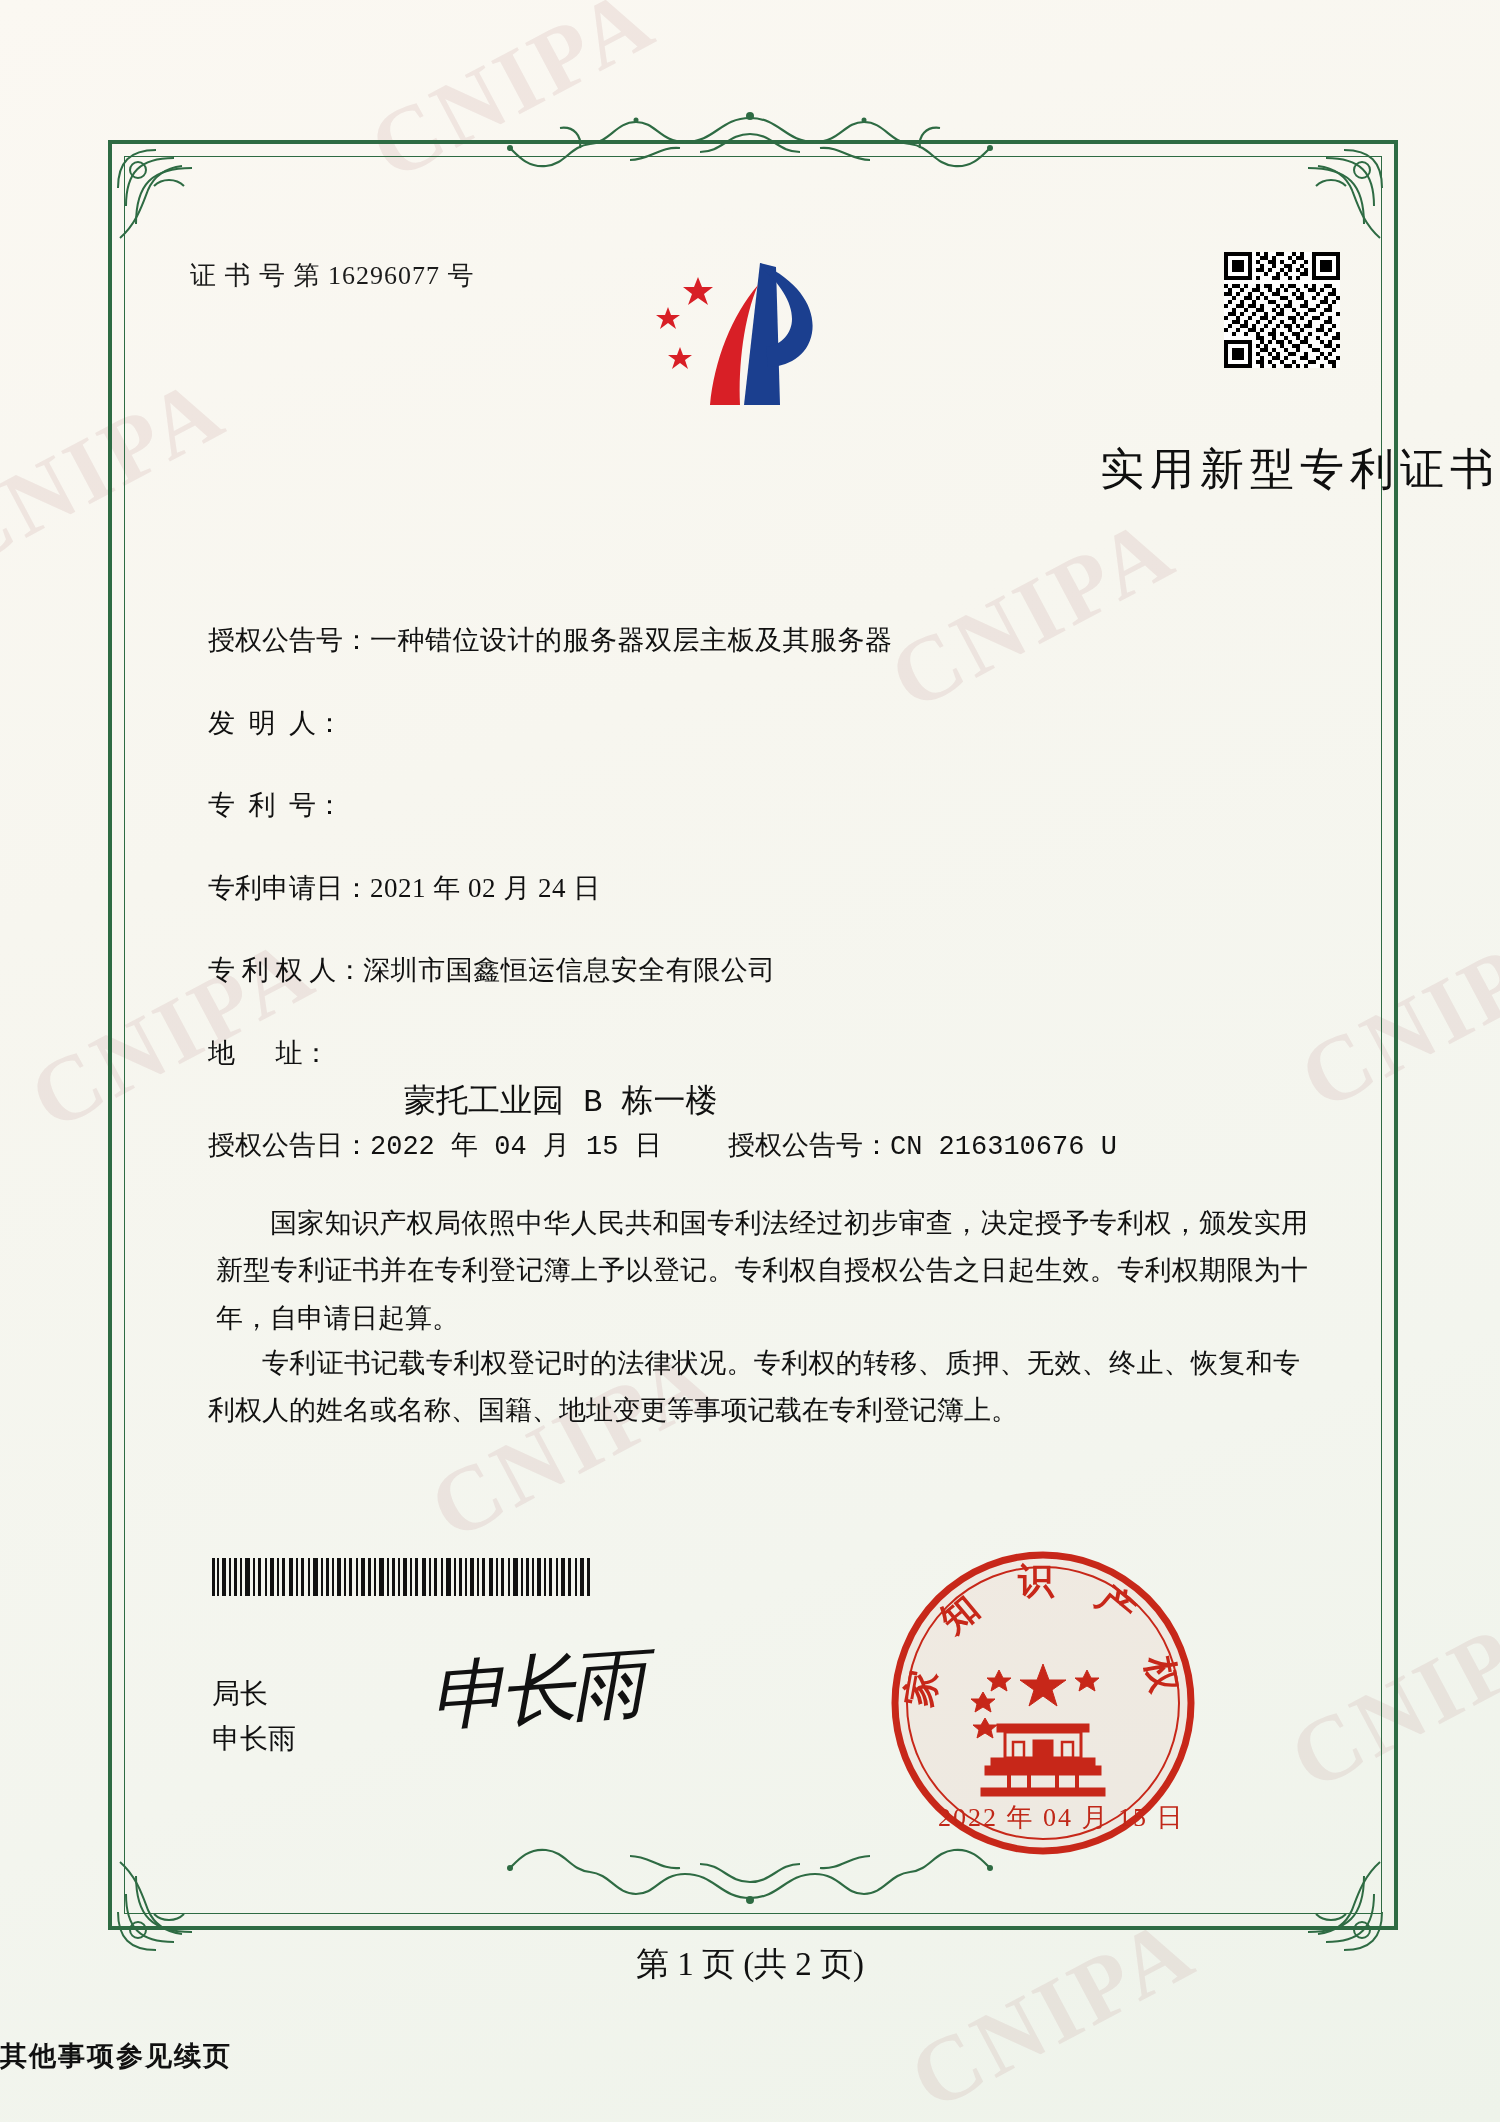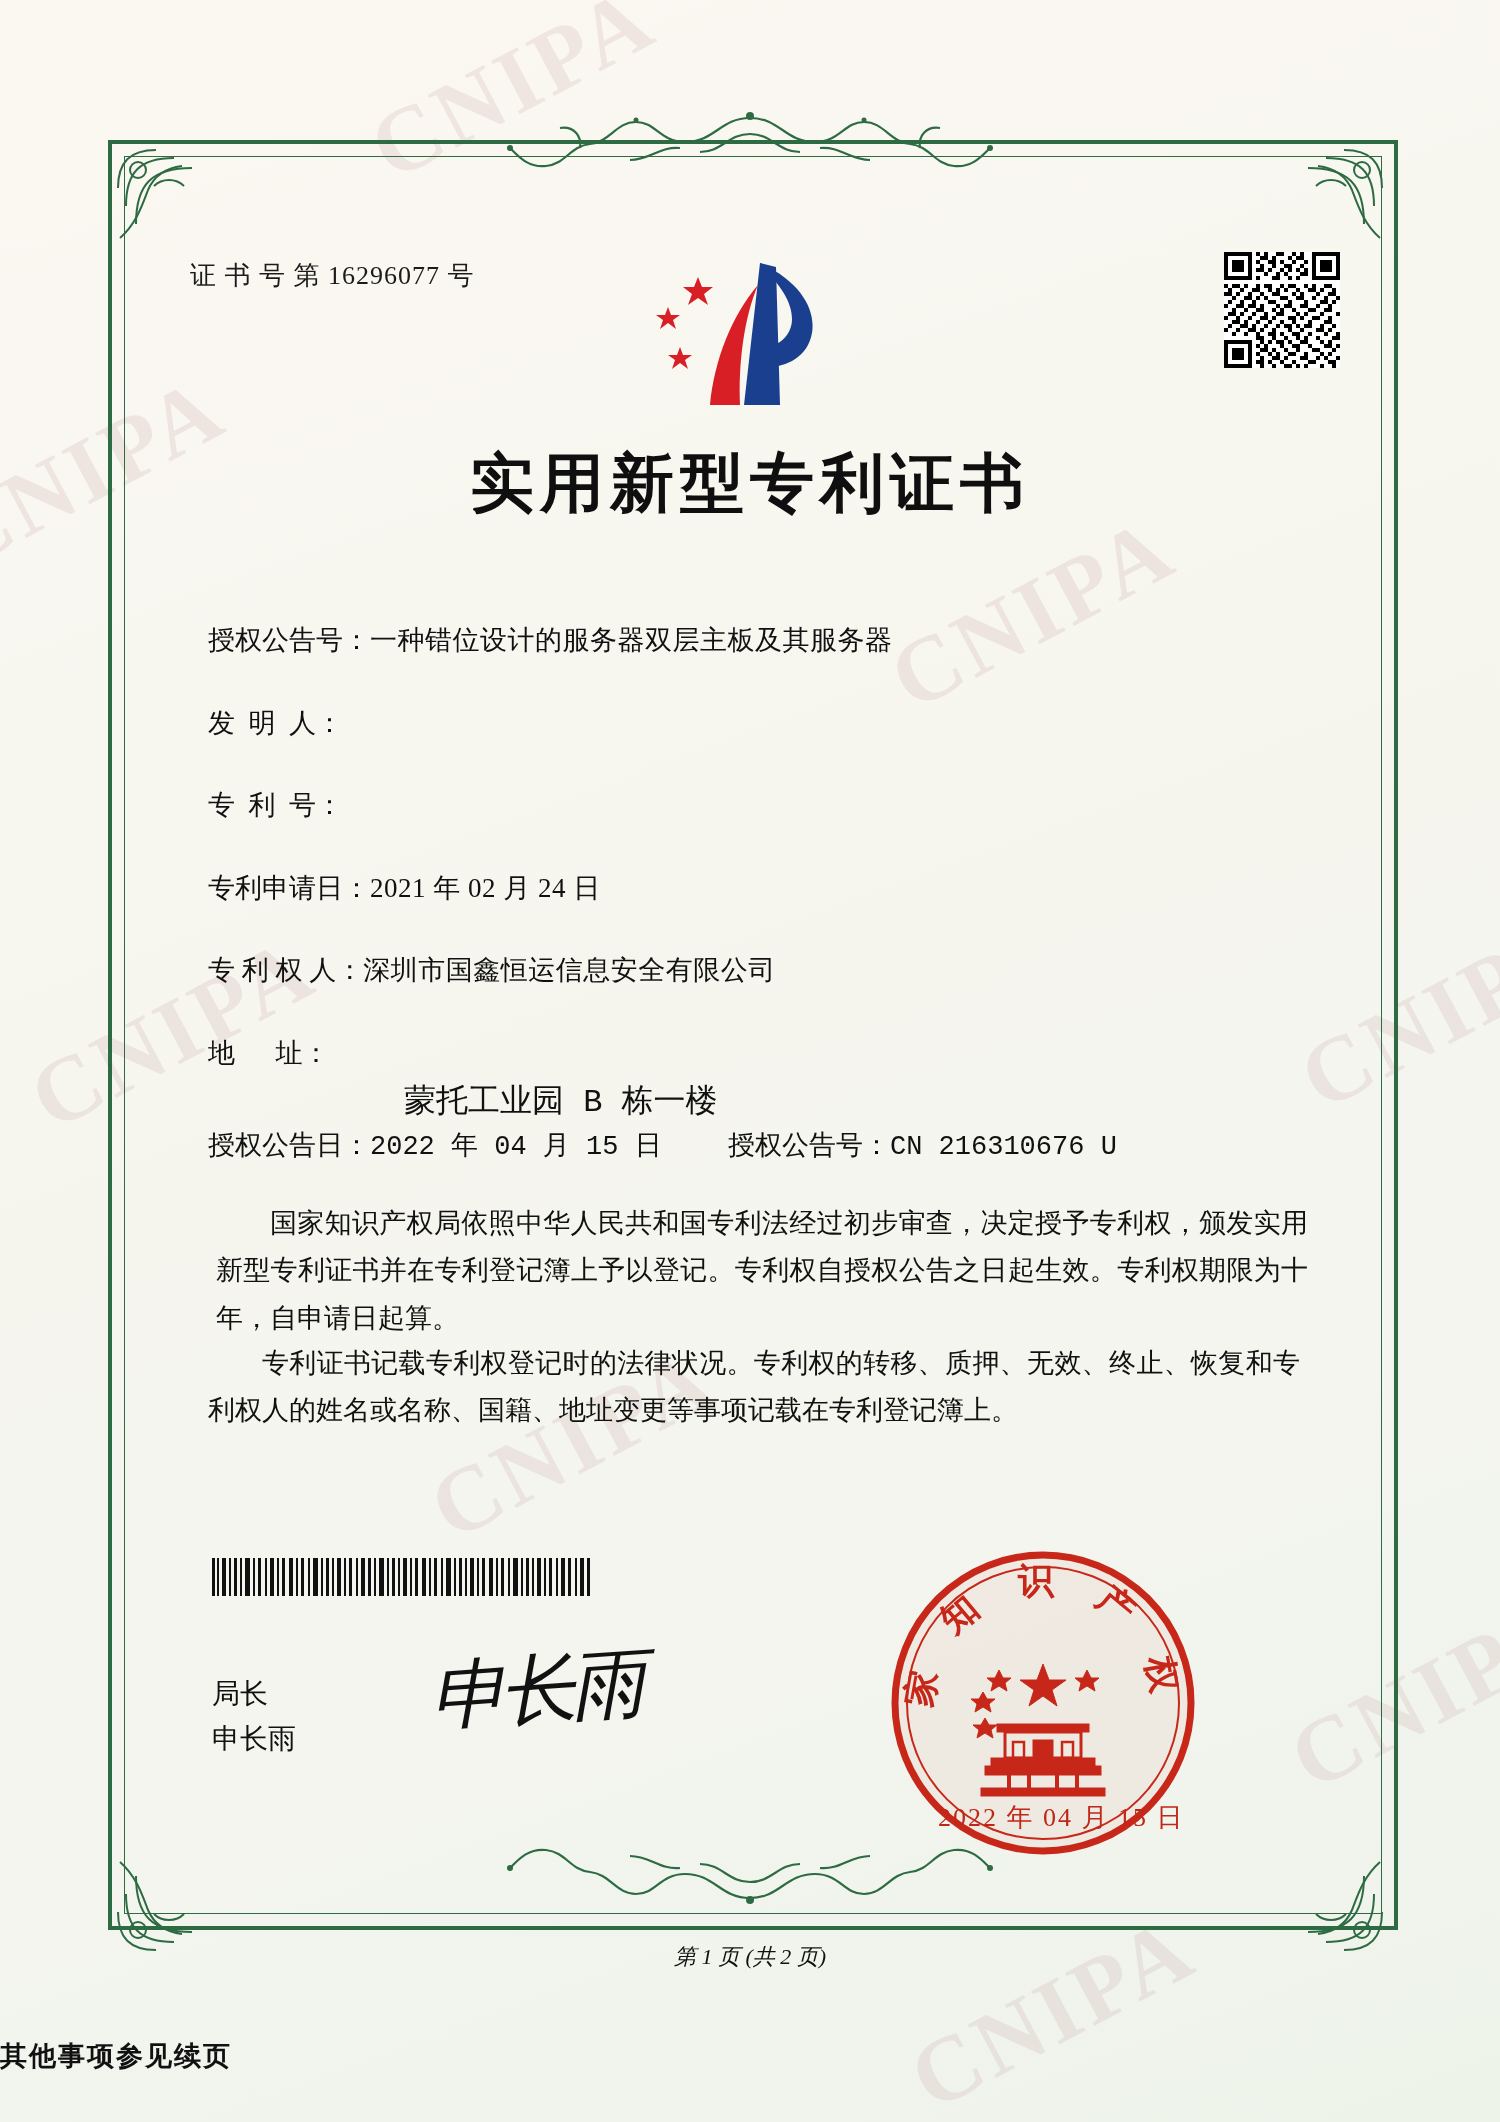--- a/index.html
+++ b/index.html
@@ -76,24 +76,24 @@
     position: absolute;
     right: 160px;
     top: 252px;
     width: 116px;
     height: 116px;
   }
   .title {
     position: absolute;
     left: 0; right: 0;
     top: 440px;
-    text-align: center;
-    font-size: 64px;
+    text-align: right;
+    font-size: 44px;
     letter-spacing: 6px;
-    font-weight: bold;
+    font-weight: normal;
     color: #0f0f0f;
     font-family: "DejaVu Serif", "Liberation Serif", serif;
   }
 
   
   .fields {
     position: absolute;
     left: 208px;
     top: 620px;
     width: 1090px;
@@ -196,23 +196,22 @@
     letter-spacing: 2px;
     white-space: nowrap;
   }
 
   
   .page-num {
     position: absolute;
     left: 0; right: 0;
     top: 1942px;
     text-align: center;
-    font-size: 22px;
+    font-size: 33px;
     color: #111;
-    font-style: italic;
   }
   .footer-note {
     position: absolute;
     left: 0; right: 0;
     top: 2038px;
     text-align: left;
     font-size: 27px;
     font-weight: bold;
     color: #111;
     letter-spacing: 2px;

